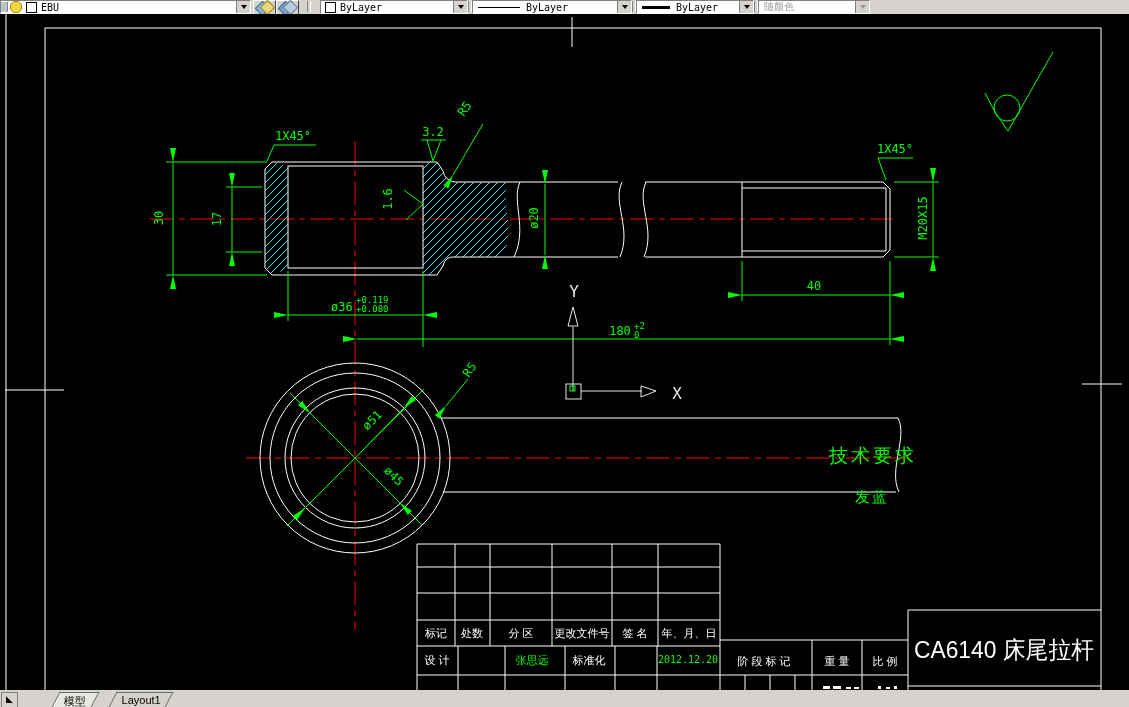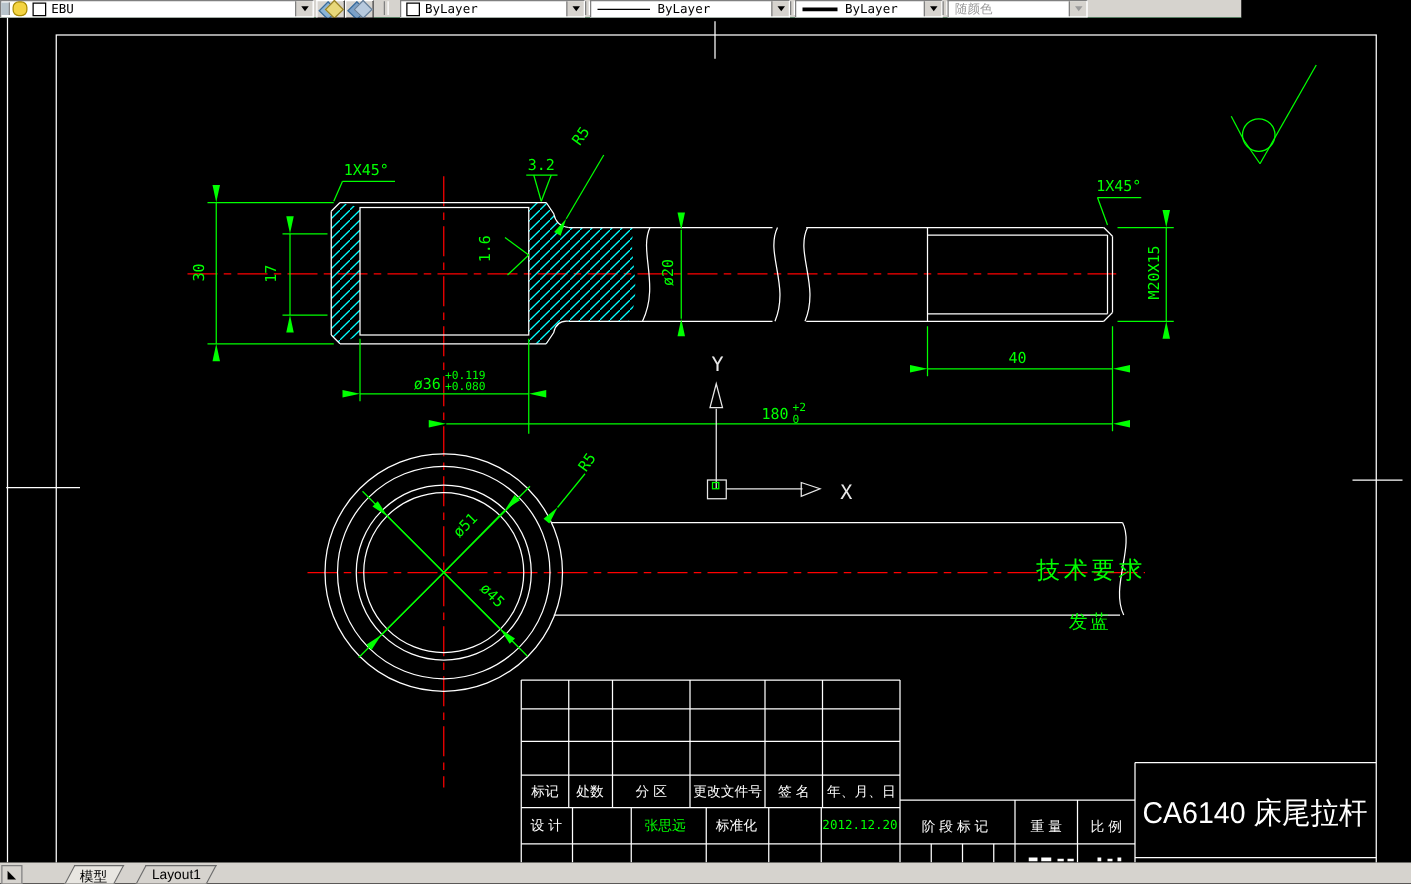--- a/index.html
+++ b/index.html
@@ -1,19 +1,19 @@
 <!DOCTYPE html>
 <html><head>
 <meta charset="utf-8">
 <style>
   html,body{margin:0;padding:0;background:#000;}
   #screen{position:relative;width:1129px;height:707px;overflow:hidden;
           font-family:"Liberation Sans",sans-serif;background:#000;}
   
-  #toolbar{position:absolute;left:0;top:0;width:993px;height:14px;background:#d6d3ce;
+  #toolbar{position:absolute;left:0;top:0;width:1129px;height:14px;background:#d6d3ce;
            border-bottom:3px solid #15803d;}
   .combo{position:absolute;top:0;height:12px;background:#fff;display:flex;align-items:center;
          border-top:1px solid #808080;border-left:1px solid #808080;
          border-bottom:1px solid #fff;border-right:1px solid #fff;font-size:10px;}
   .combo .lbl{font-family:"DejaVu Sans Mono",monospace;font-size:10px;color:#000;white-space:nowrap;}
   .drop{position:absolute;right:0;top:0;width:13px;height:12px;background:#d6d3ce;
         border-left:1px solid #808080;display:flex;align-items:center;justify-content:center;}
   .drop:after{content:"";width:0;height:0;border-left:3px solid transparent;
         border-right:3px solid transparent;border-top:4px solid #000;}
   .drop.gray:after{border-top-color:#9a9a9a;}

